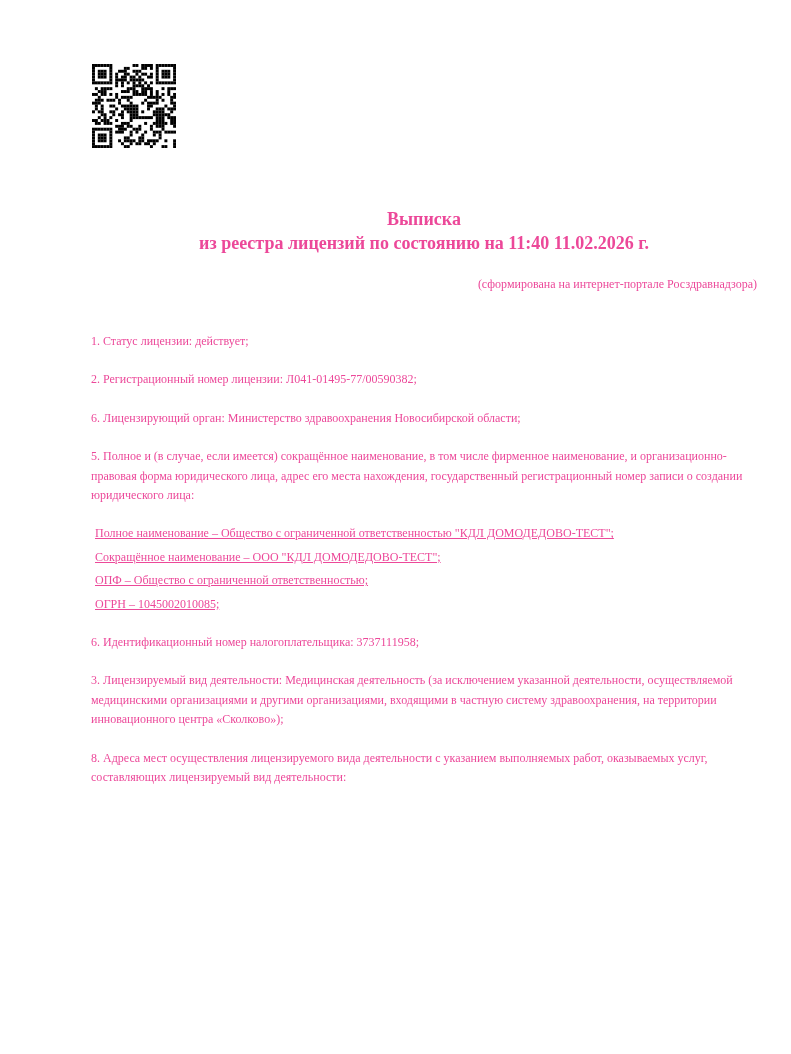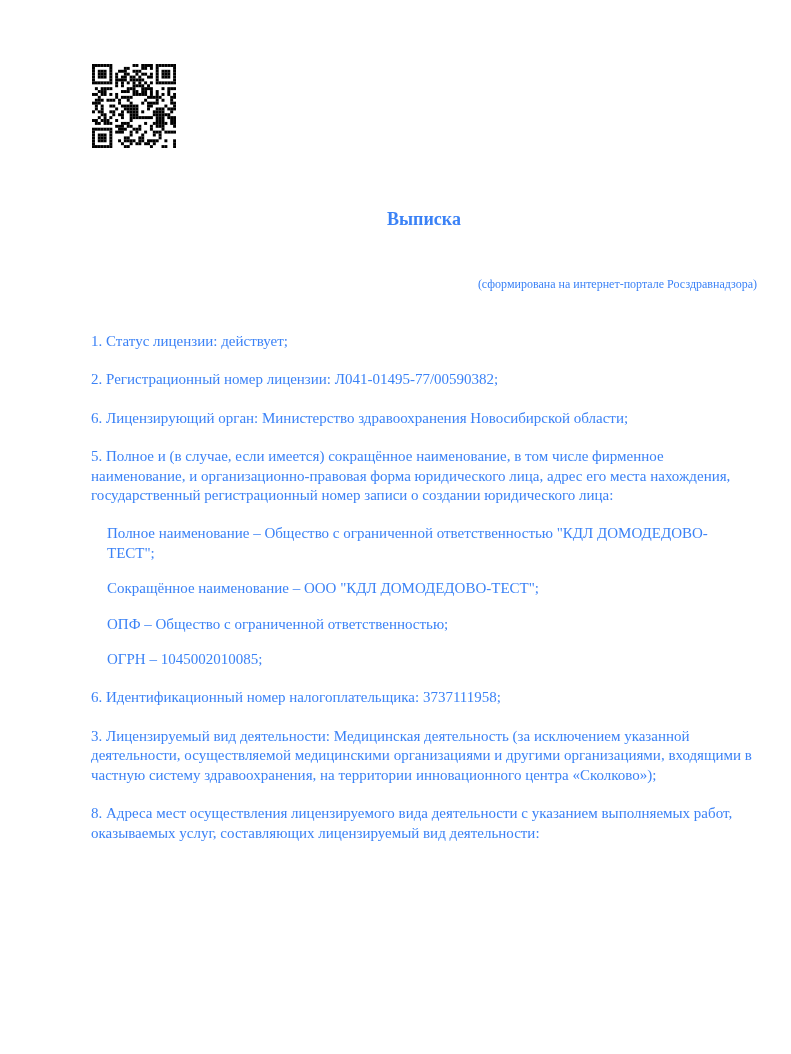--- a/index.html
+++ b/index.html
@@ -2,21 +2,21 @@
 <html lang="ru"><head>
 <meta charset="utf-8">
 <style>
   html, body { margin: 0; padding: 0; background: #ffffff; }
   .page {
     position: relative;
     width: 791px;
     height: 1054px;
     background: #ffffff;
     font-family: "Liberation Serif", "DejaVu Serif", serif;
-    color: #3b82f6;
+    color: #ec4899;
     overflow: hidden;
   }
   .qr {
     position: absolute;
     left: 92px;
     top: 64px;
     width: 84px;
     height: 84px;
   }
   .header {
@@ -36,27 +36,27 @@
     width: 666px;
     text-align: right;
     font-size: 12px;
     line-height: 16px;
   }
   .body-text {
     position: absolute;
     left: 91px;
     top: 332px;
     width: 662px;
-    font-size: 15px;
+    font-size: 12px;
     line-height: 19.4px;
     text-align: left;
   }
   .body-text p { margin: 0 0 19px 0; }
   .org-details { margin: 0 0 19px 0; }
-  .org-details div { margin: 16px; }
+  .org-details div { margin: 4px; text-decoration: underline; }
 </style>
 </head>
 <body>
 
 <div class="page">
 
   <svg class="qr" id="qr-svg" viewBox="0 0 84 84">
       <rect x="0.00" y="0.00" width="2.96" height="2.96" fill="#000"></rect>
       <rect x="2.90" y="0.00" width="2.96" height="2.96" fill="#000"></rect>
       <rect x="5.79" y="0.00" width="2.96" height="2.96" fill="#000"></rect>
@@ -463,20 +463,21 @@
       <rect x="31.86" y="81.10" width="2.96" height="2.96" fill="#000"></rect>
       <rect x="34.76" y="81.10" width="2.96" height="2.96" fill="#000"></rect>
       <rect x="57.93" y="81.10" width="2.96" height="2.96" fill="#000"></rect>
       <rect x="69.52" y="81.10" width="2.96" height="2.96" fill="#000"></rect>
       <rect x="72.41" y="81.10" width="2.96" height="2.96" fill="#000"></rect>
       <rect x="81.10" y="81.10" width="2.96" height="2.96" fill="#000"></rect>
     </svg>
 
   <div class="header">
     <div>Выписка</div>
+    <div>из реестра лицензий по состоянию на 11:40 11.02.2026 г.</div>
   </div>
 
   <div class="formed-note">(сформирована на интернет-портале Росздравнадзора)</div>
 
   <div class="body-text">
     <p>1. Статус лицензии: действует;</p>
     <p>2. Регистрационный номер лицензии: Л041-01495-77/00590382;</p>
     <p>6. Лицензирующий орган: Министерство здравоохранения Новосибирской области;</p>
     <p>5. Полное и (в случае, если имеется) сокращённое наименование, в том числе фирменное наименование, и организационно-правовая форма юридического лица, адрес его места нахождения, государственный регистрационный номер записи о создании юридического лица:</p>
 

